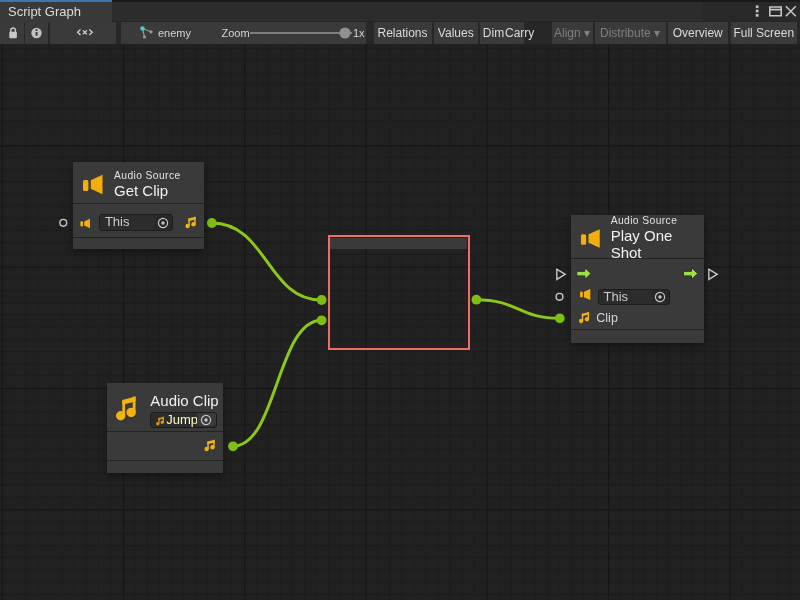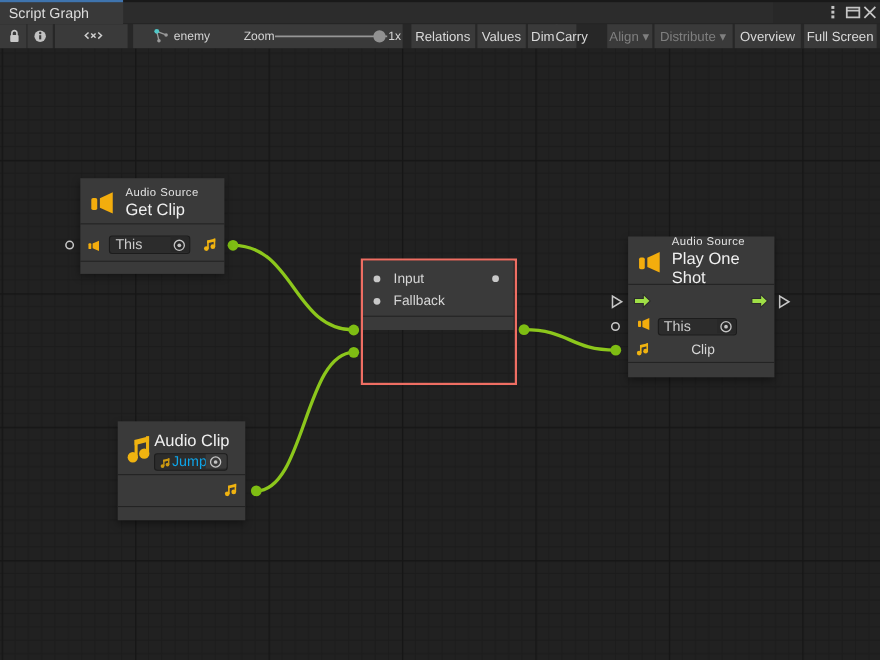--- a/index.html
+++ b/index.html
@@ -151,29 +151,20 @@
       <rect x="23.6" y="2" width="3.4" height="17" fill="#f0b310"></rect>
       <circle cx="8.3" cy="23" r="5" fill="#f0b310"></circle>
       <circle cx="21.9" cy="19" r="5" fill="#f0b310"></circle>
     </svg>
   </div>
   <div class="ft" style="height:11.7px;"></div>
 </div>
 
 <div style="position:absolute;left:328px;top:190.5px;width:141.5px;height:115px;border:2.5px solid #ef6e63;">
 <div class="node" style="left:0;top:0;width:136.5px;box-shadow:none;">
-  <div style="position:relative;height:50.9px;font-size:12.5px;color:#d6d6d6;">
-    <svg width="137" height="52" style="position:absolute;left:0;top:0">
-      <circle cx="12.7" cy="16.6" r="3.1" fill="#c8c8c8"></circle>
-      <circle cx="12.7" cy="36.9" r="3.1" fill="#c8c8c8"></circle>
-      <circle cx="120.5" cy="16.3" r="3.1" fill="#c8c8c8"></circle>
-    </svg>
-    <div style="position:absolute;left:27.8px;top:9.5px;">Input</div>
-    <div style="position:absolute;left:27.8px;top:29.8px;">Fallback</div>
-  </div>
   <div class="ft" style="height:12.6px;"></div>
 </div>
 </div>
 
 <div class="node" style="left:570.5px;top:170.5px;width:133.3px;">
   <div class="hd" style="height:44.7px;padding-left:9px;padding-top:4px;">
     <svg width="23" height="23" viewBox="0 0 23 23">
       <rect x="1" y="7" width="5.4" height="11" rx="1.6" fill="#f3ad0d"></rect>
       <path d="M8.8 7.2 L20.5 1.8 V21.2 L8.8 15.8 Z" fill="#f3ad0d"></path>
     </svg>
@@ -200,37 +191,37 @@
         <circle cx="21.9" cy="19" r="5" fill="#f0b310"></circle>
       </g>
     </svg>
     <div class="drop" style="left:27px;top:29.6px;width:72.5px;height:16.4px;line-height:13.6px;padding-left:5px;">This
       <div style="position:absolute;right:0;top:0;width:17.5px;height:13.4px;background:#282828;border-radius:0 2px 2px 0;"></div>
       <svg width="12" height="12" style="position:absolute;right:3px;top:1.6px">
         <circle cx="6" cy="6" r="4.6" stroke="#c4c4c4" stroke-width="1.2" fill="none"></circle>
         <circle cx="6" cy="6" r="1.7" fill="#c4c4c4"></circle>
       </svg>
     </div>
-    <div style="position:absolute;left:25.8px;top:51.5px;margin-left:32px;">Clip</div>
+    <div style="position:absolute;left:25.8px;top:51.5px;">Clip</div>
   </div>
   <div class="ft" style="height:13.5px;"></div>
 </div>
 
 <div class="node" style="left:107px;top:338.8px;width:116px;">
   <div class="hd" style="height:49.5px;padding-left:8.3px;align-items:flex-start;">
     <svg width="22" height="28" viewBox="0 0 30 38" style="margin-top:11px;">
       <path d="M10 8 L28 3.4 V10 L10 14.6 Z" fill="#f0b310"></path>
       <rect x="10" y="8" width="3.8" height="22" fill="#f0b310"></rect>
       <rect x="24.2" y="3.4" width="3.8" height="22" fill="#f0b310"></rect>
       <circle cx="7.8" cy="29.5" r="6.4" fill="#f0b310"></circle>
       <circle cx="22" cy="25" r="6.4" fill="#f0b310"></circle>
     </svg>
-    <div style="margin-left:3px;">
+    <div style="margin-left:13px;">
       <div class="t" style="margin-top:9px;">Audio Clip</div>
-      <div class="drop" style="position:relative;margin-top:3px;width:67px;height:16.5px;line-height:13.8px;color:#0ea5e9;font-size:13px;">
+      <div class="drop" style="position:relative;margin-top:3px;width:67px;height:16.5px;line-height:13.8px;color:#fef9c3;font-size:13px;">
         <svg width="10" height="10" style="position:absolute;left:3.5px;top:3px" viewBox="0 0 30 30">
           <path d="M10 6 L27 2 V8 L10 12 Z" fill="#cd9a10"></path>
           <rect x="10" y="6" width="3.8" height="17" fill="#cd9a10"></rect>
           <rect x="23.2" y="2" width="3.8" height="17" fill="#cd9a10"></rect>
           <circle cx="8.3" cy="23" r="5.2" fill="#cd9a10"></circle>
           <circle cx="21.9" cy="19" r="5.2" fill="#cd9a10"></circle>
         </svg>
         <span style="margin-left:15px;font-size:13px;">Jump</span>
         <div style="position:absolute;right:0;top:0;width:19px;height:13.5px;background:#3a3a3a;border-radius:0 2px 2px 0;">
           <svg width="12" height="12" style="position:absolute;left:3px;top:0.8px">

